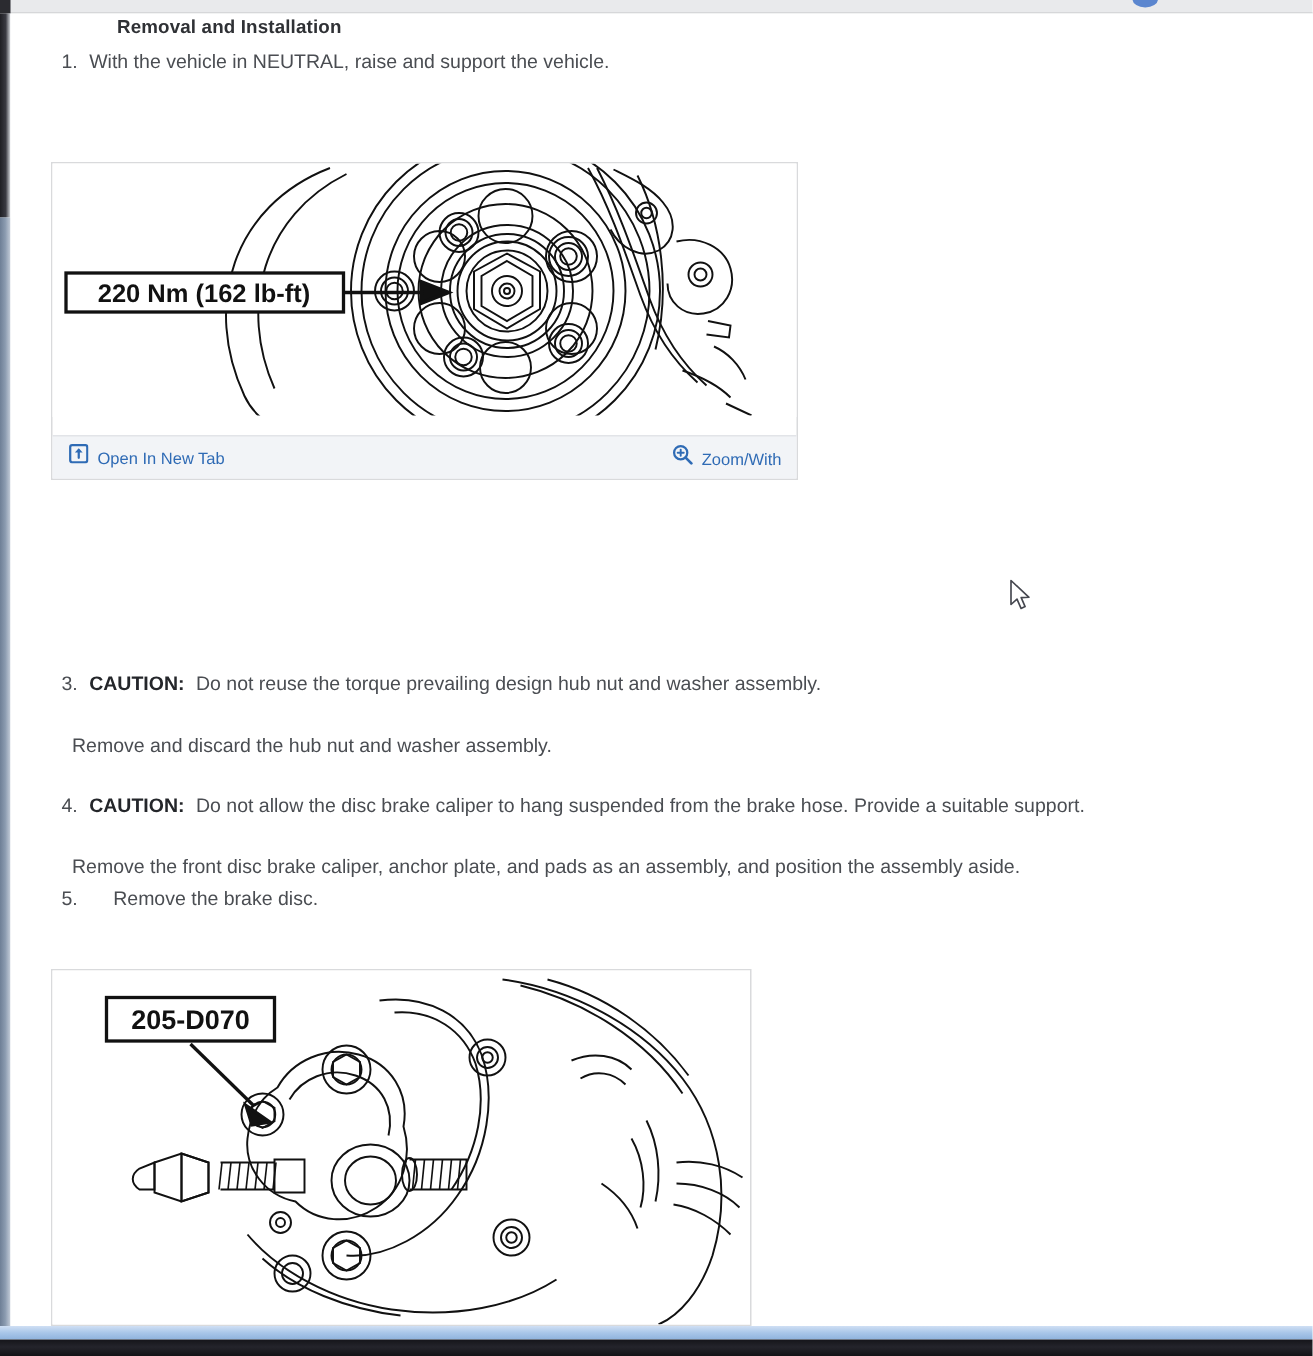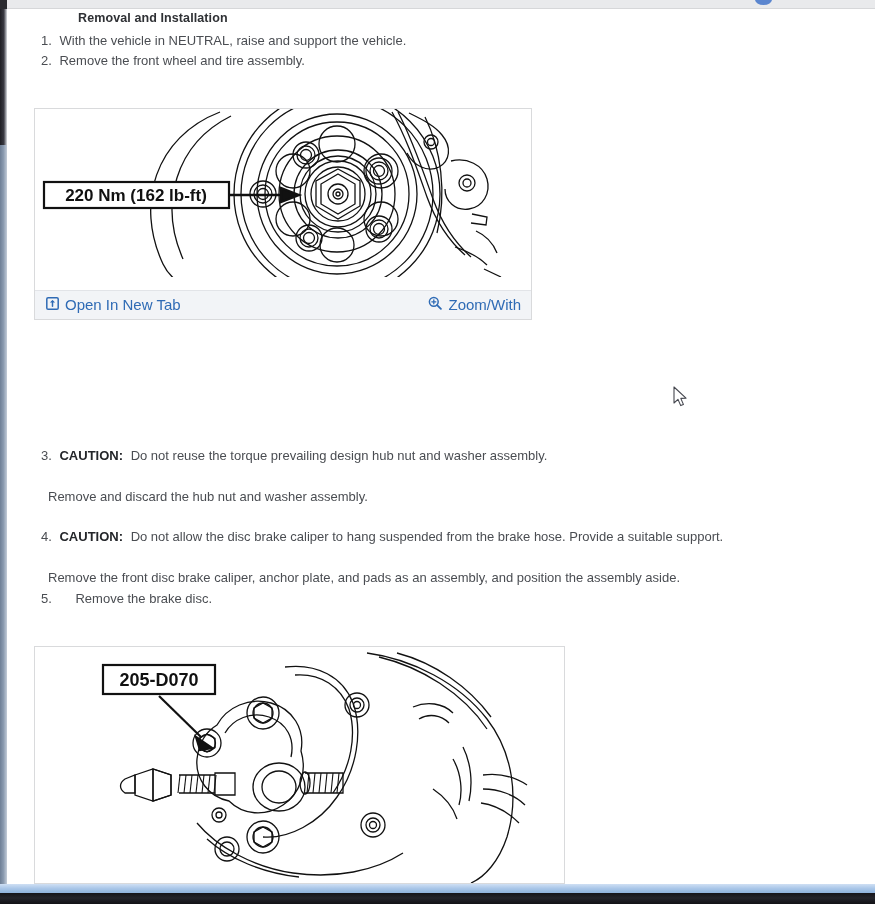--- a/index.html
+++ b/index.html
@@ -117,21 +117,21 @@
     border-top: 1px solid #e2e4e8;
     box-sizing: border-box;
   }
   .tb-btn {
     position: absolute;
     top: 5px;
     display: flex;
     align-items: flex-end;
     gap: 6px;
     color: #2f6bb5;
-    font-size: 15px;
+    font-size: 11px;
     cursor: pointer;
     user-select: none;
   }
   .tb-btn.left { left: 11px; }
   .tb-btn.right { right: 10px; }
   .tb-btn .tb-label { color: #2f6bb5; }
   .tb-icon { display: block; }
 
   
   #bottom-blue {
@@ -174,24 +174,20 @@
 
 <div id="page">
 
   <div class="doc-heading">Removal and Installation</div>
 
   <div class="step-line" style="left:34px; top:24px;">
     <span class="num">1.</span>
     <span style="margin-left: 4px;">With the vehicle in NEUTRAL, raise and support the vehicle.</span>
   </div>
 
-  <div class="step-line" style="left:34px; top:44px;">
-    <span class="num">2.</span>
-    <span style="margin-left: 4px;">Remove the front wheel and tire assembly.</span>
-  </div>
 
   <div class="figure-box" style="left:27px; top:99px; width:498px; height:212px;">
 
     <div class="figure-canvas" style="height:169px;">
       <svg width="496" height="168" viewBox="0 0 496 168" xmlns="http://www.w3.org/2000/svg">
         <g fill="none" stroke="#111111" stroke-width="1.3">
 
           <path d="M185 3 C120 28 100 95 128 155 C135 170 150 178 160 182"></path>
           <path d="M196 7 C140 35 124 96 148 150"></path>
 
@@ -310,21 +306,21 @@
 
   <div class="step-line" style="left:41px; top:561px;">
     <span>Remove the front disc brake caliper, anchor plate, and pads as an assembly, and position the assembly aside.</span>
   </div>
 
   <div class="step-line" style="left:34px; top:582px;">
     <span class="num">5.</span>
     <span style="margin-left: 20px;">Remove the brake disc.</span>
   </div>
 
-  <div class="figure-box" style="left:27px; top:637px; width:531px; height:238px;text-align:center;">
+  <div class="figure-box" style="left:27px; top:637px; width:467px; height:238px;">
 
     <div class="figure-canvas" style="height:236px;">
       <svg width="465" height="236" viewBox="0 0 465 236" xmlns="http://www.w3.org/2000/svg">
         <g fill="none" stroke="#111111" stroke-width="1.3">
 
           <path d="M300 6 C345 12 392 36 420 72 C446 106 452 150 440 190 C432 214 418 230 404 236"></path>
           <path d="M312 10 C354 20 396 46 420 82"></path>
           <path d="M330 6 C368 16 402 40 424 70"></path>
           <path d="M396 100 C404 116 406 136 402 154"></path>
           <path d="M386 112 C394 126 396 144 392 158"></path>

